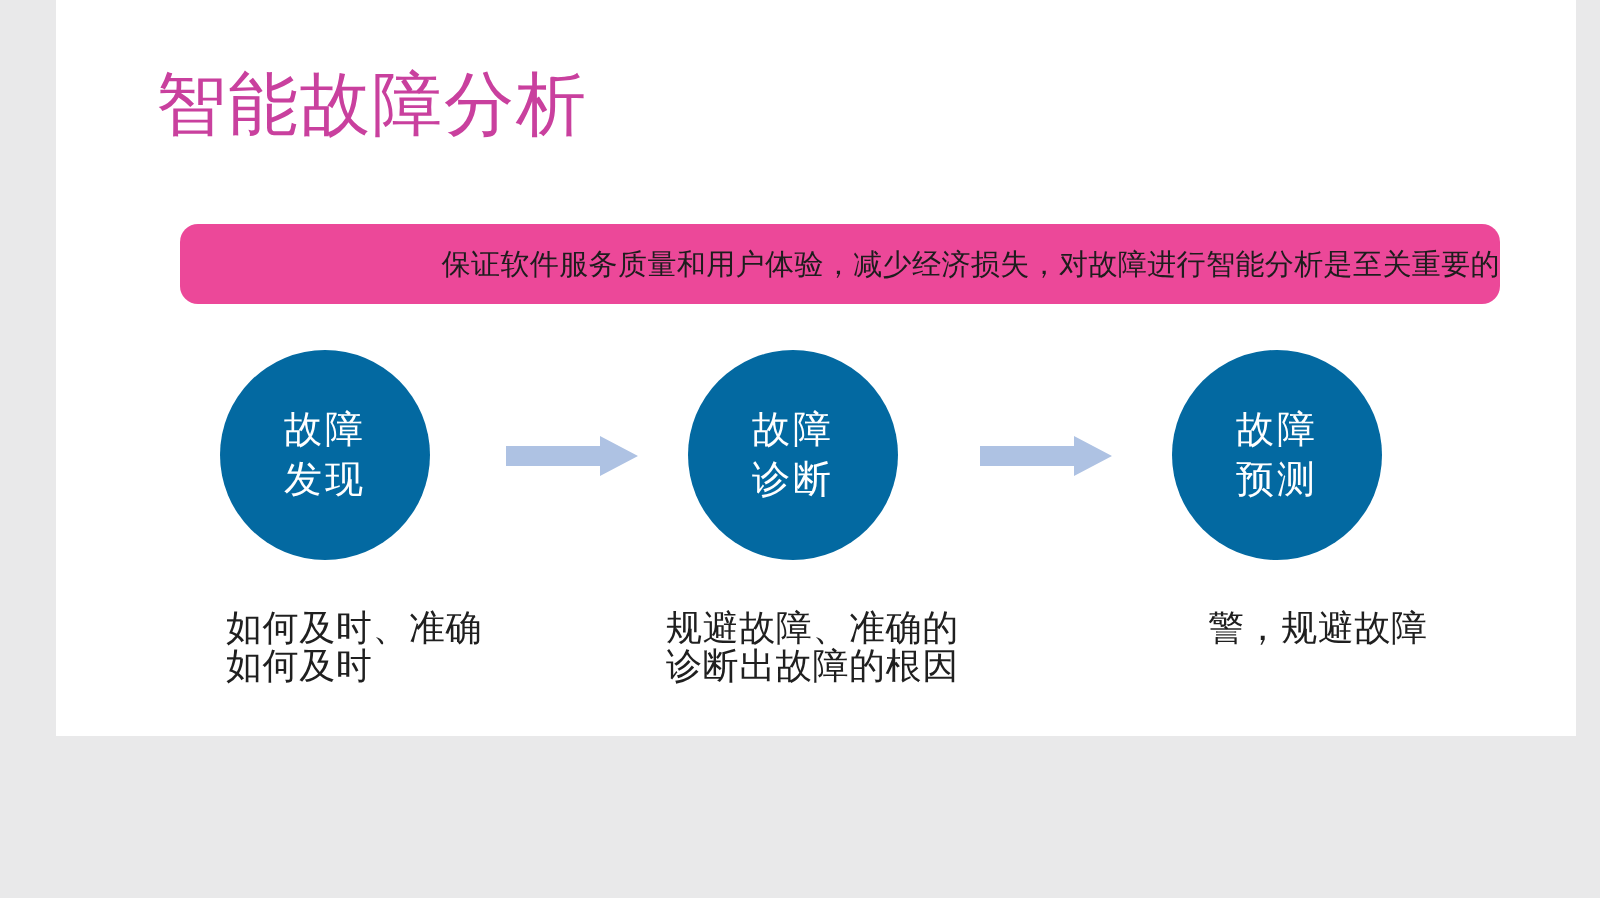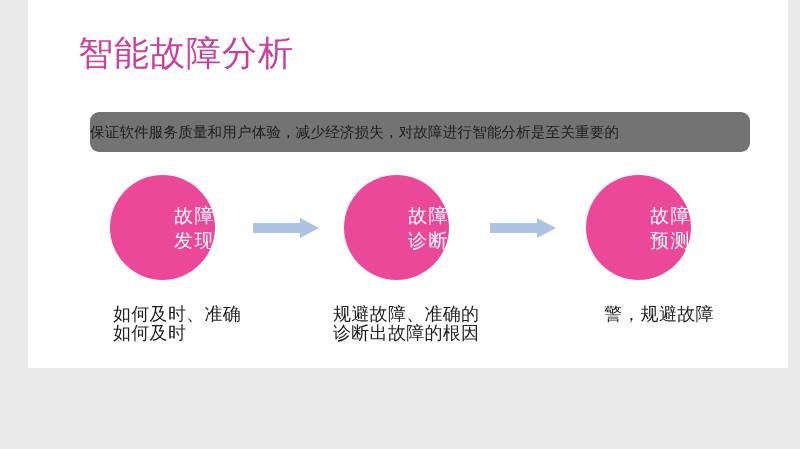--- a/index.html
+++ b/index.html
@@ -36,44 +36,44 @@
     font-weight: 400;
   }
 
   
   #banner {
     position: absolute;
     left: 62px;
     top: 112px;
     width: 660px;
     height: 40px;
-    background: #737373;
+    background: #ec4899;
     border-radius: 9px;
     display: flex;
     align-items: center;
-    justify-content: flex-start;
+    justify-content: flex-end;
   }
   #banner-text {
     font-size: 14.5px;
     color: #1d1d1d;
     letter-spacing: 0.2px;
     white-space: nowrap;
     font-weight: 400;
   }
 
   
   .node-circle {
     position: absolute;
     width: 105px;
     height: 105px;
     border-radius: 50%;
-    background: #ec4899;
+    background: #0369a1;
     display: flex;
     flex-direction: column;
-    align-items: flex-end;
+    align-items: center;
     justify-content: center;
     top: 175px;
     font-family: Liberation Serif, serif;
   }
   .node-circle .circle-line {
     color: #ffffff;
     font-size: 19px;
     line-height: 25px;
     letter-spacing: 1.5px;
     white-space: nowrap;

